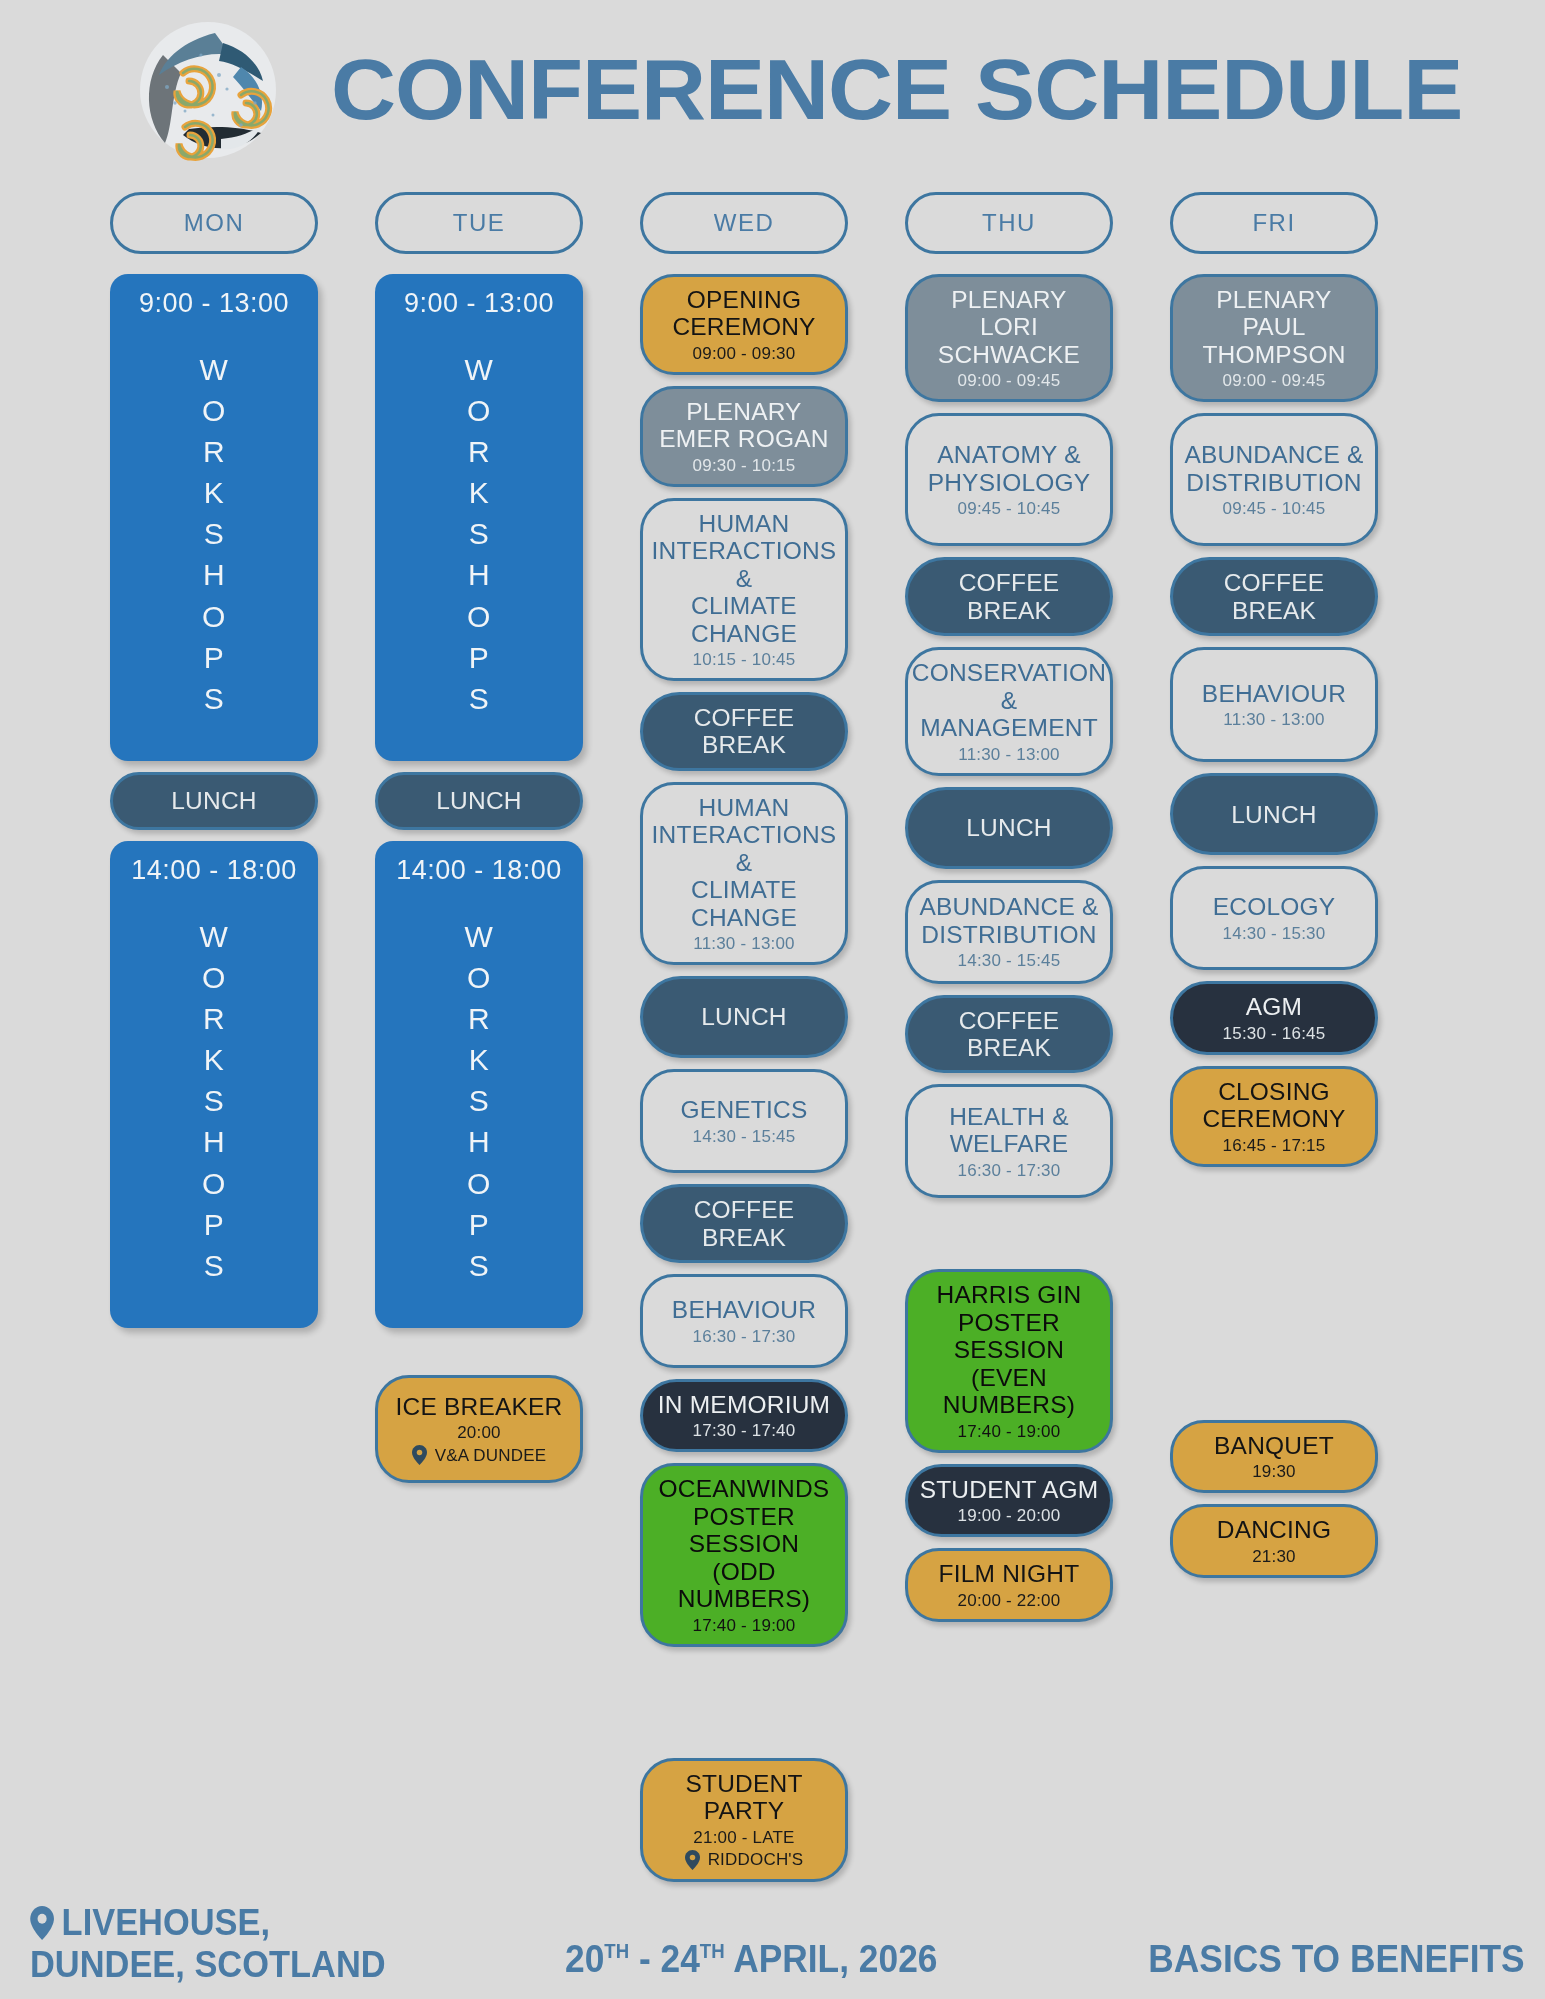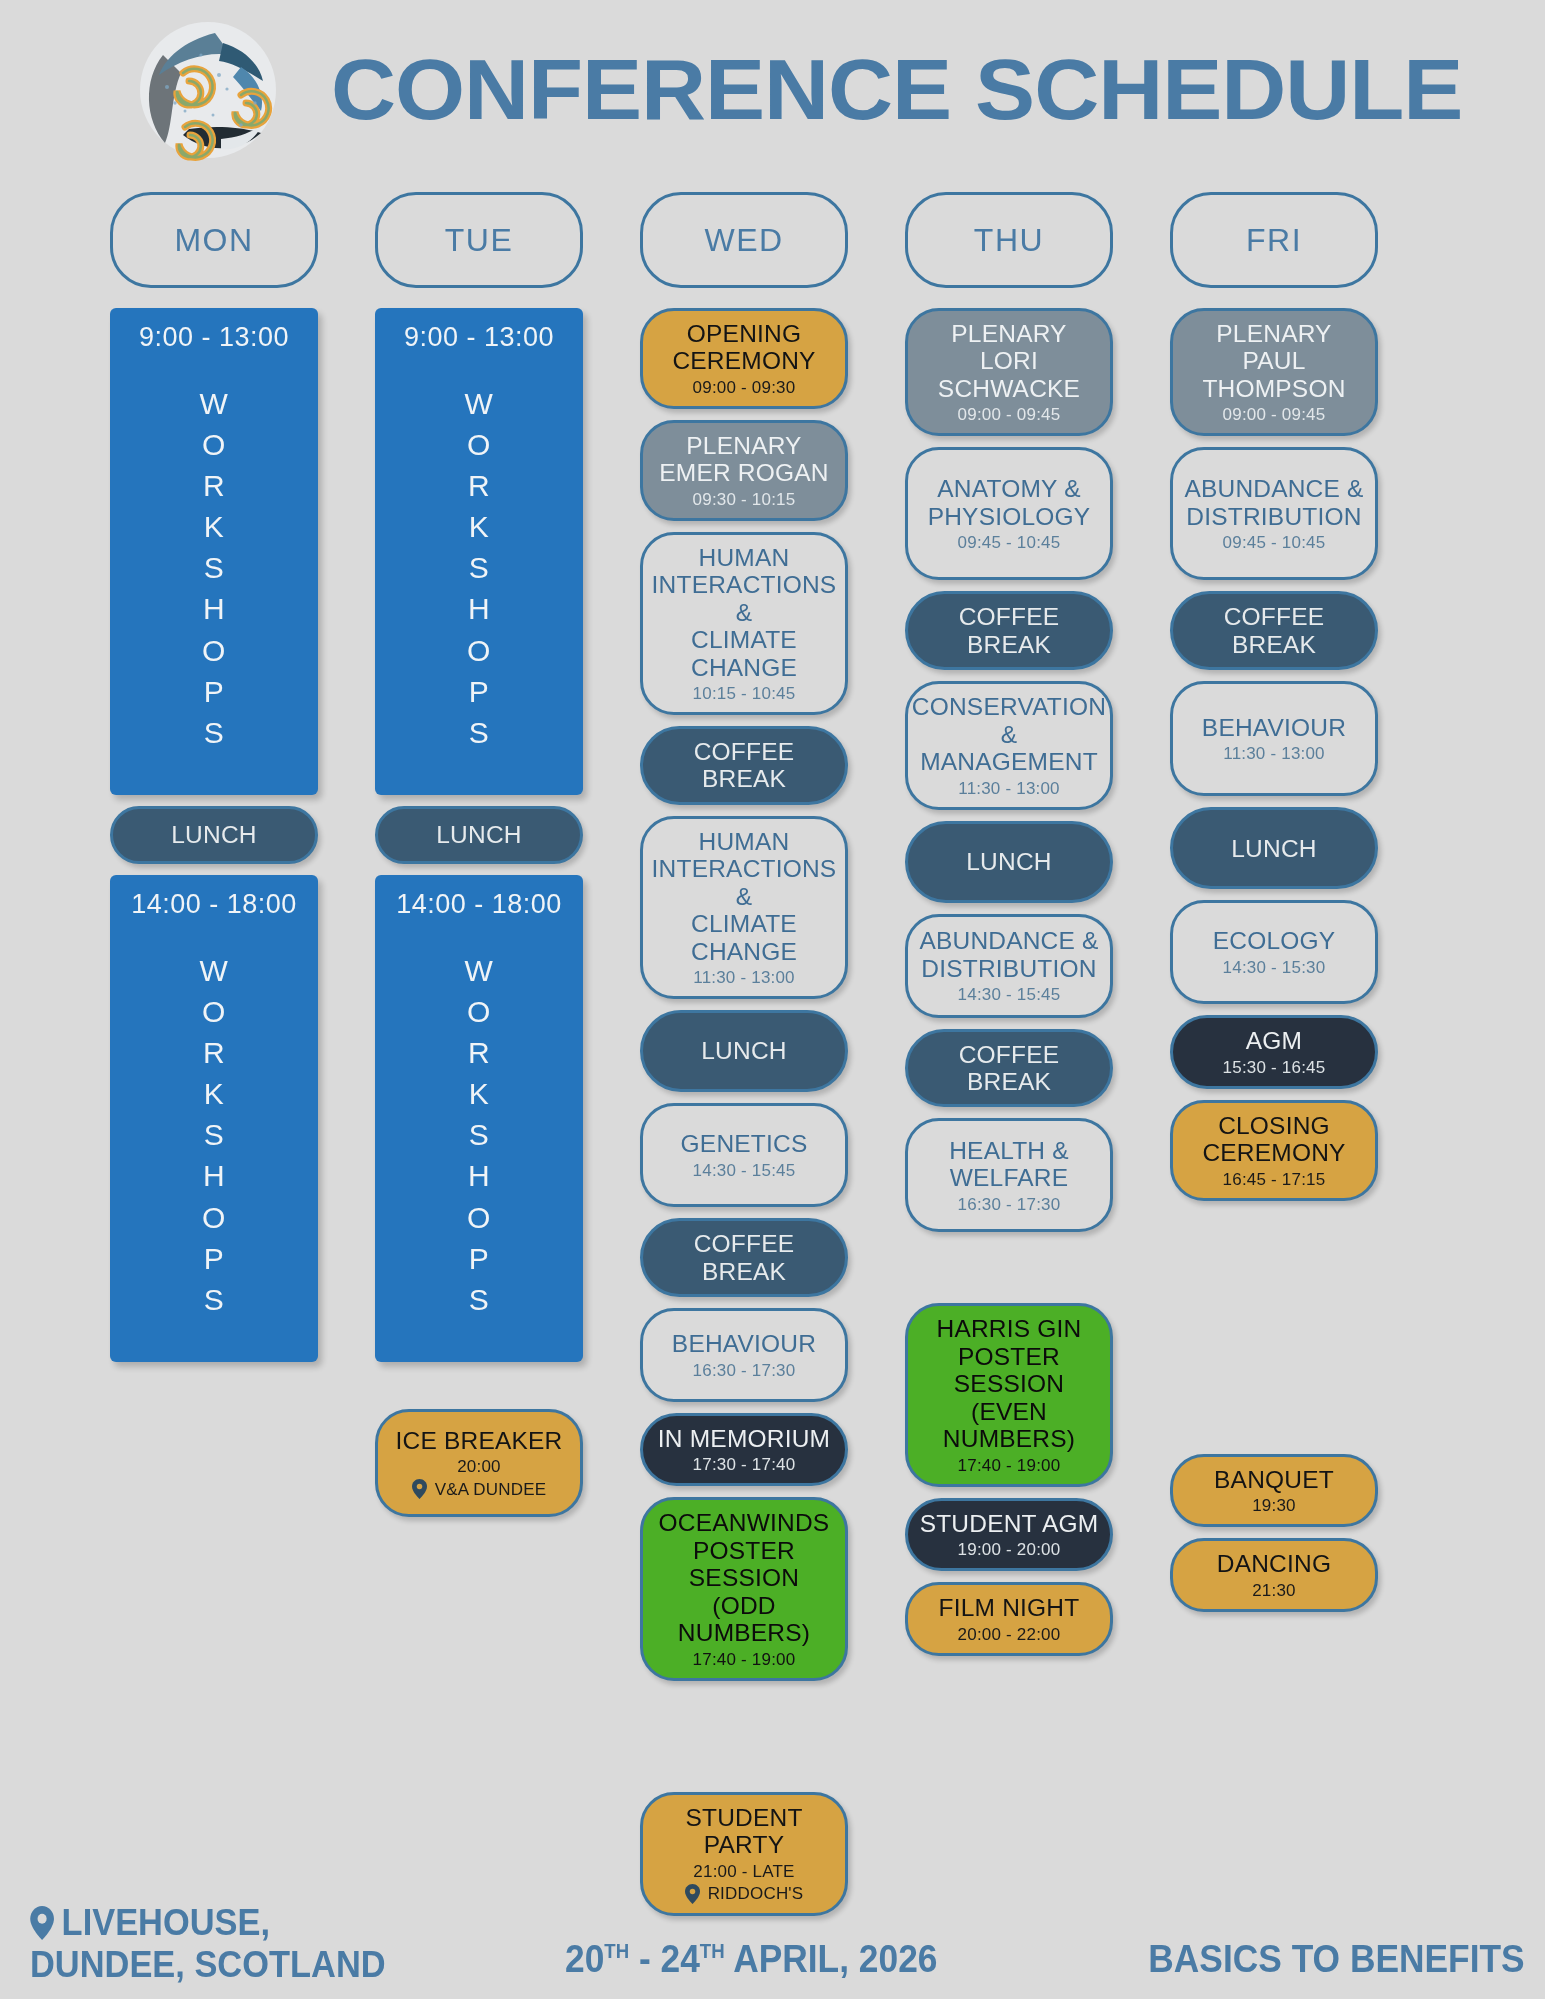--- a/index.html
+++ b/index.html
@@ -47,27 +47,27 @@
     width: 1545px;
     display: flex;
     justify-content: flex-start;
     padding-left: 110px;
     gap: 57px;
   }
   .col { width: 208px; display: flex; flex-direction: column; align-items: center; }
 
   .day-pill {
     width: 208px;
-    height: 96px;
+    height: 62px;
     border: 3px solid #3d76a0;
     border-radius: 41px;
     background: #dadada;
     display: flex; align-items: center; justify-content: center;
     color: #4a7ba5;
-    font-size: 32px;
+    font-size: 24px;
     letter-spacing: 1.5px;
     margin-bottom: 20px;
   }
 
   .slots { width: 100%; display: flex; flex-direction: column; align-items: center; }
 
   .card {
     width: 100%;
     border: 3px solid #3d76a0;
     border-radius: 34px;
@@ -94,21 +94,21 @@
   .t-gold .tm { color: #1a1a1a; }
   .t-dark    { background: #27313f; color: #eceff1; border-radius: 44px; }
   .t-dark .tm { color: #dde2e5; }
   .t-green   { background: #4caf26; color: #0b0b0b; }
   .t-green .tm { color: #111; }
 
   
   .workshop {
     width: 100%;
     background: #2575bd;
-    border-radius: 6px;
+    border-radius: 18px;
     color: #f0f4f7;
     display: flex;
     flex-direction: column;
     align-items: center;
     box-shadow: 4px 5px 6px rgba(0,0,0,0.2);
     margin-bottom: 11px;
     padding: 14px 6px 20px;
   }
   .workshop .wtime { font-size: 27px; letter-spacing: 0.5px; margin-bottom: 30px; }
   .workshop .wvert { display: flex; flex-direction: column; align-items: center; }

